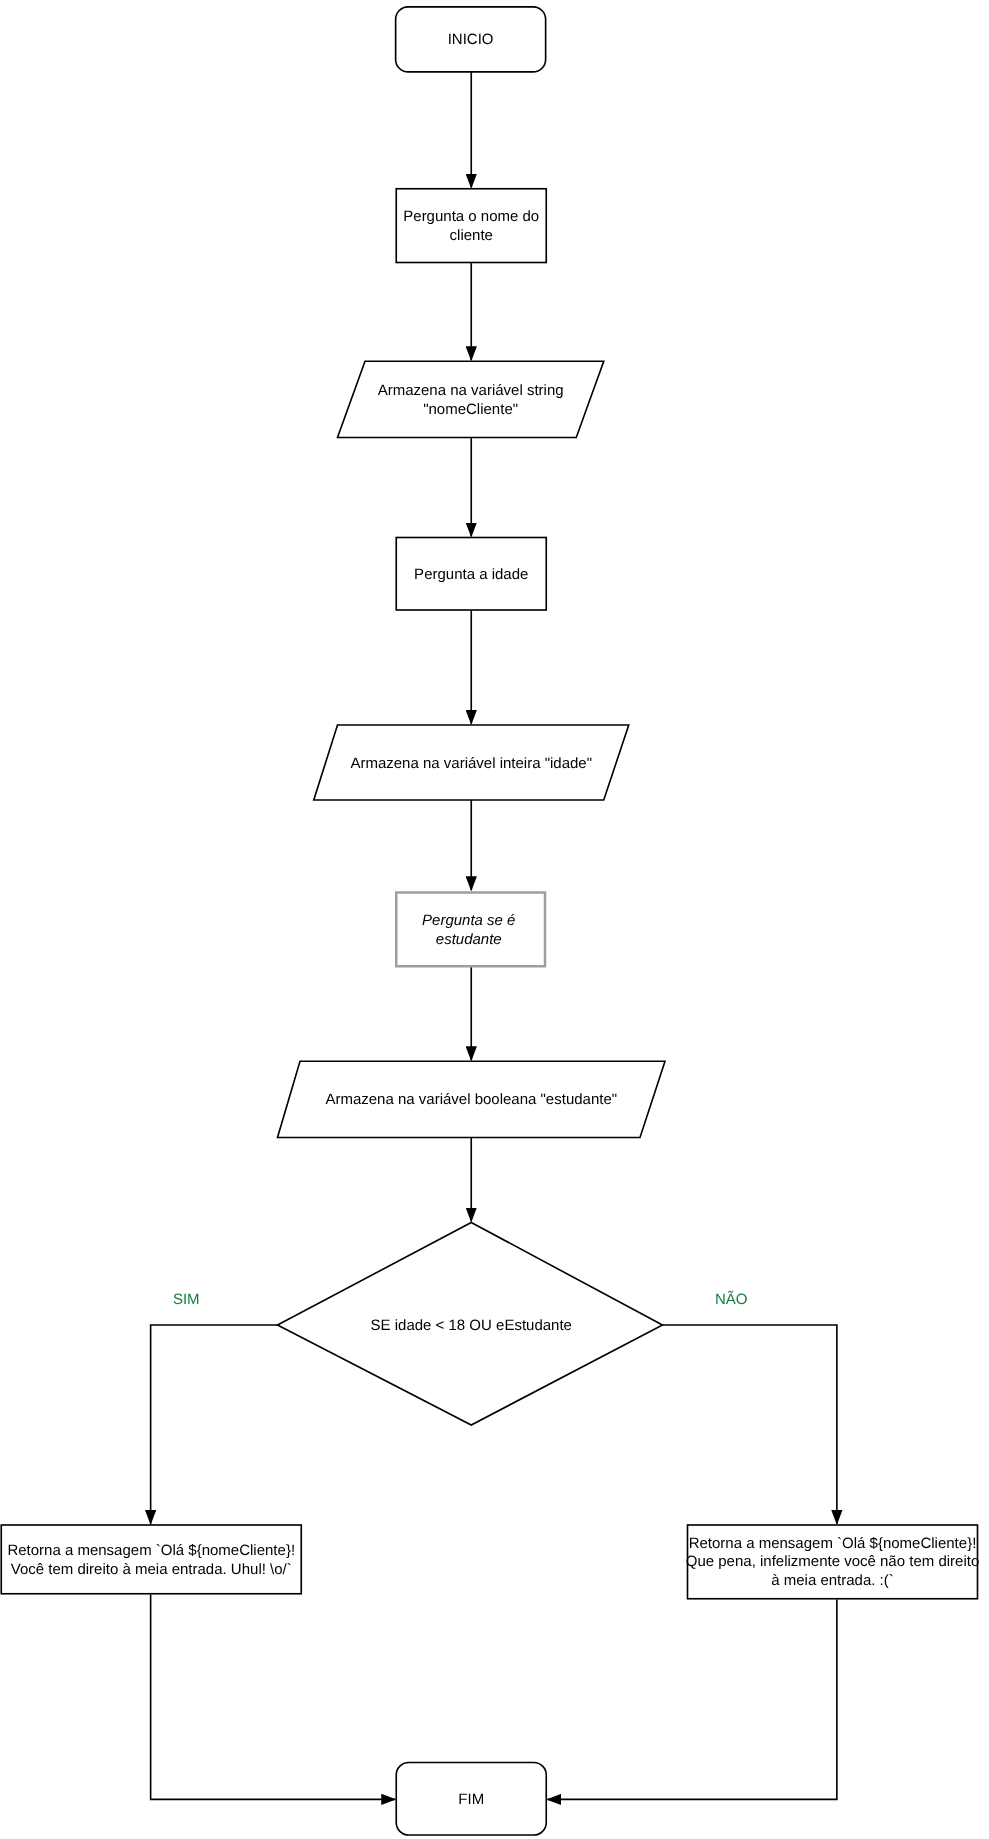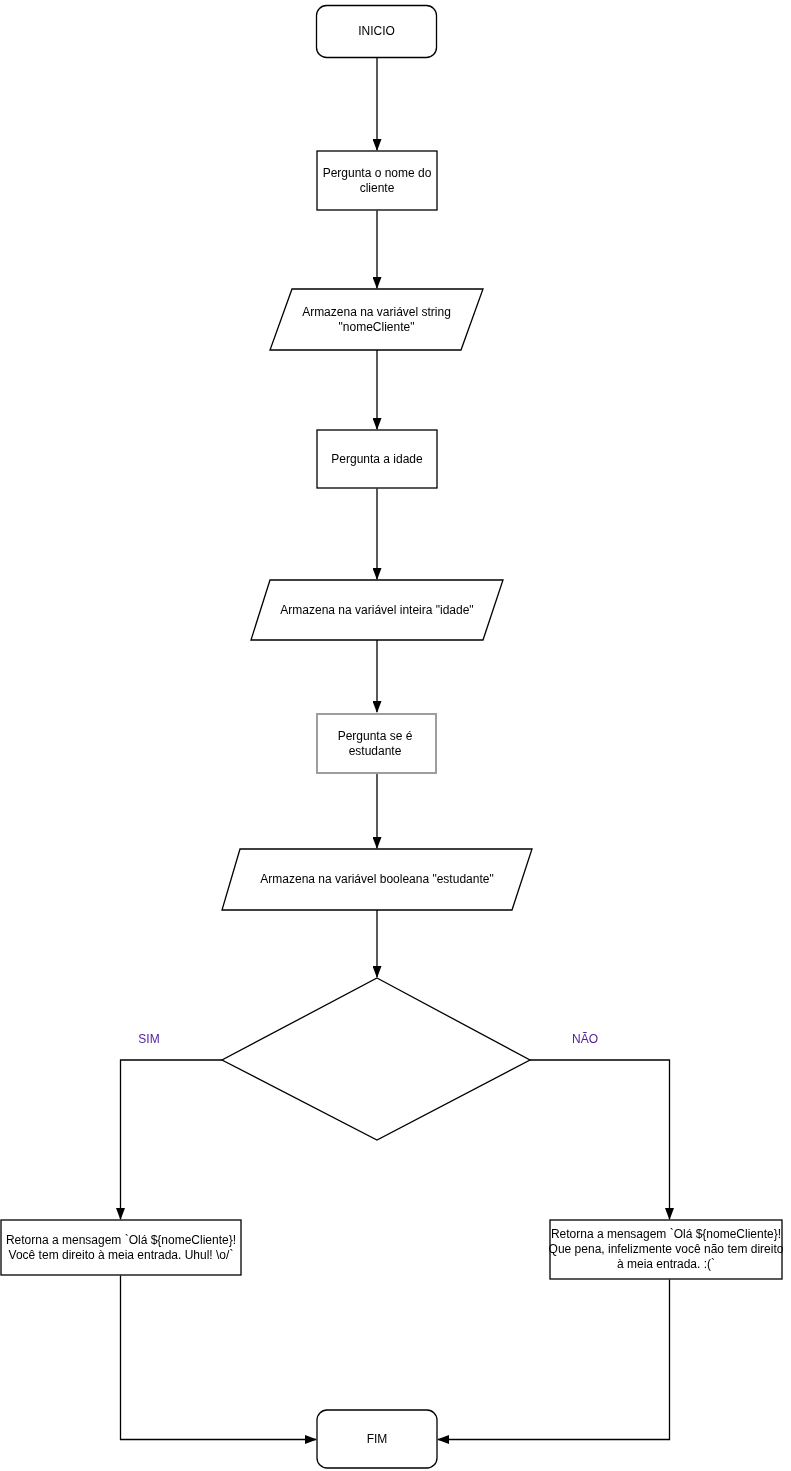--- a/index.html
+++ b/index.html
@@ -26,21 +26,21 @@
     font-size: 12px;
     line-height: 1.25;
     white-space: pre;
     color: #000000;
     pointer-events: none;
   }
   .edge-label {
     position: absolute;
     font-size: 12px;
     text-align: center;
-    color: #4c1d95;
+    color: #15803d;
   }
 </style>
 </head>
 <body>
 
 <div class="canvas">
 
   <svg class="layer" viewBox="0 0 791 1471" xmlns="http://www.w3.org/2000/svg">
     <defs>
       <marker id="arrow" markerUnits="userSpaceOnUse" markerWidth="12" markerHeight="9" viewBox="0 0 12 9" refX="11" refY="4.5" orient="auto">
@@ -78,25 +78,26 @@
 
   <div class="label" style="left:316px; top:5px; width:121px; height:53px;">INICIO</div>
 
   <div class="label" style="left:317px; top:430px; width:120px; height:58px;">Pergunta a idade</div>
 
   <div class="label" style="left:270px; top:289px; width:213px; height:61px;">Armazena na variável string
 "nomeCliente"</div>
 
   <div class="label" style="left:251px; top:580px; width:252px; height:60px;">Armazena na variável inteira "idade"</div>
 
-  <div class="label" style="left:317px; top:714px; width:116px; height:59px;">Pergunta se é
+  <div class="label" style="left:317px; top:714px; width:116px; height:59px;font-style:italic;">Pergunta se é
 estudante</div>
 
   <div class="label" style="left:222px; top:849px; width:310px; height:61px;">Armazena na variável booleana "estudante"</div>
 
+  <div class="label" style="left:227px; top:1035px; width:300px; height:50px;">SE idade &lt; 18 OU eEstudante</div>
 
   <div class="label" style="left:1px; top:1220px; width:240px; height:55px;">Retorna a mensagem `Olá ${nomeCliente}!
 Você tem direito à meia entrada. Uhul! \o/`</div>
 
   <div class="label" style="left:550px; top:1220px; width:232px; height:59px;">Retorna a mensagem `Olá ${nomeCliente}!
 Que pena, infelizmente você não tem direito
 à meia entrada. :(`</div>
 
   <div class="label" style="left:317px; top:1410px; width:120px; height:58px;">FIM</div>
 

